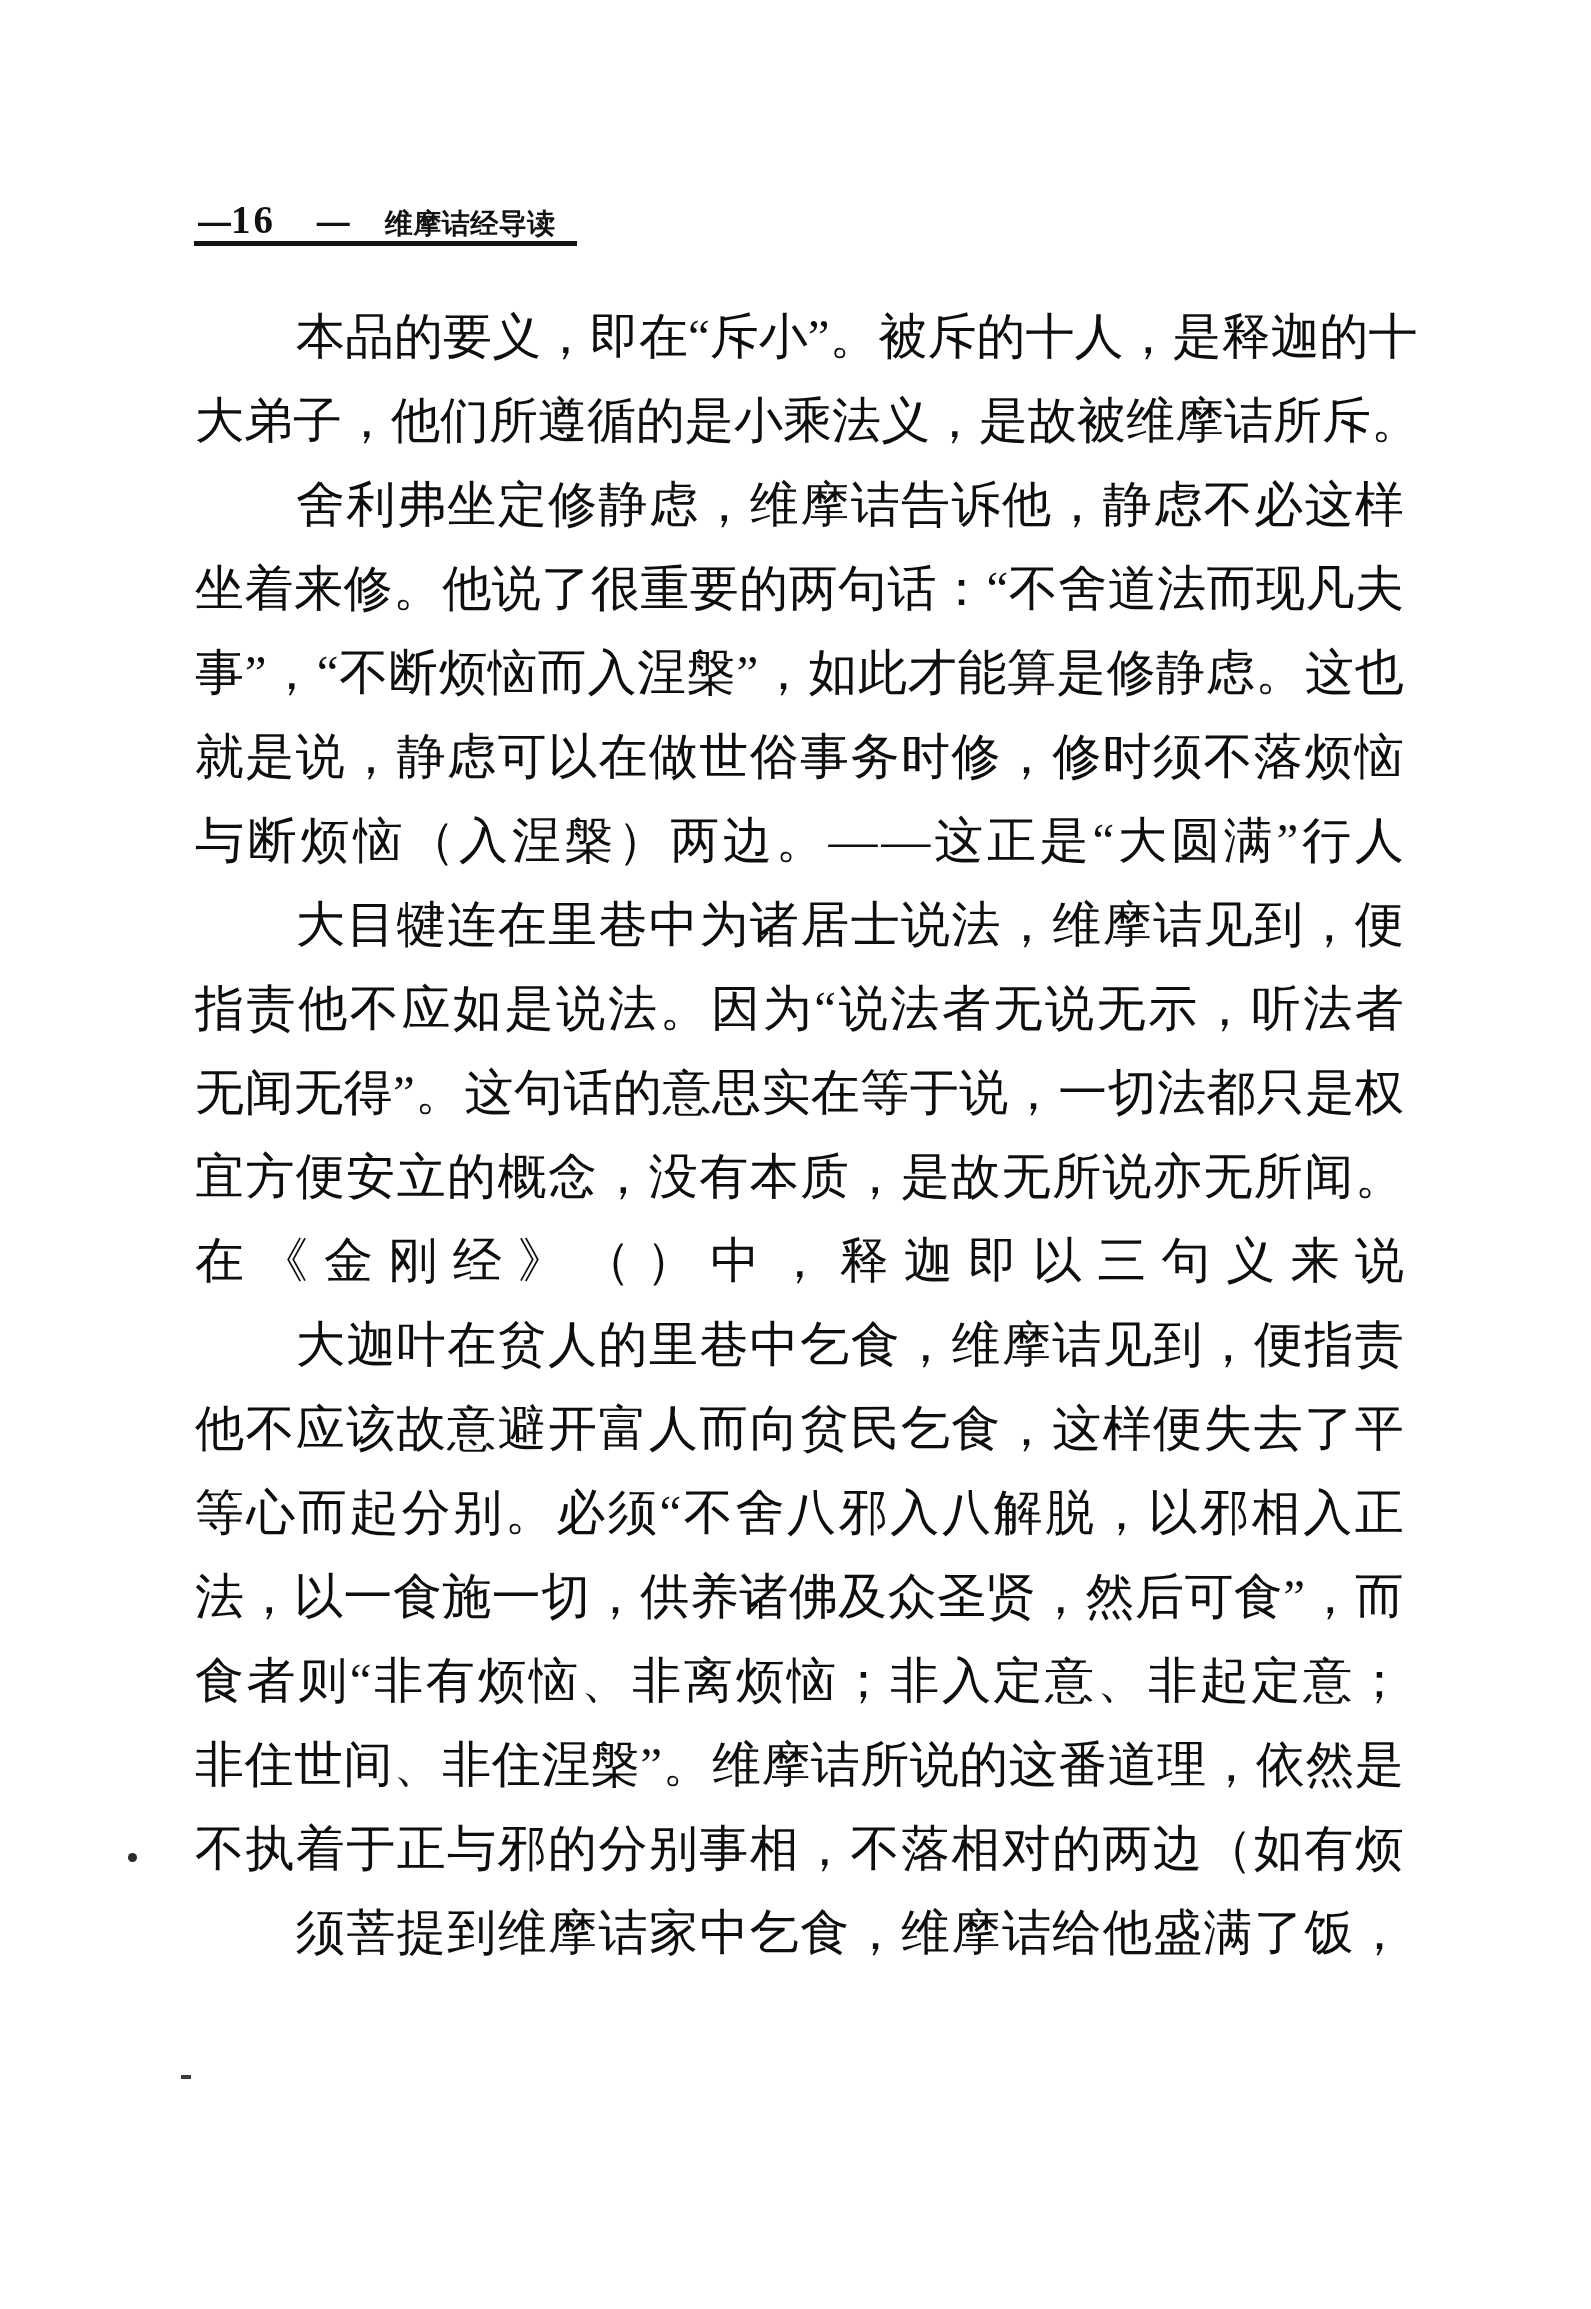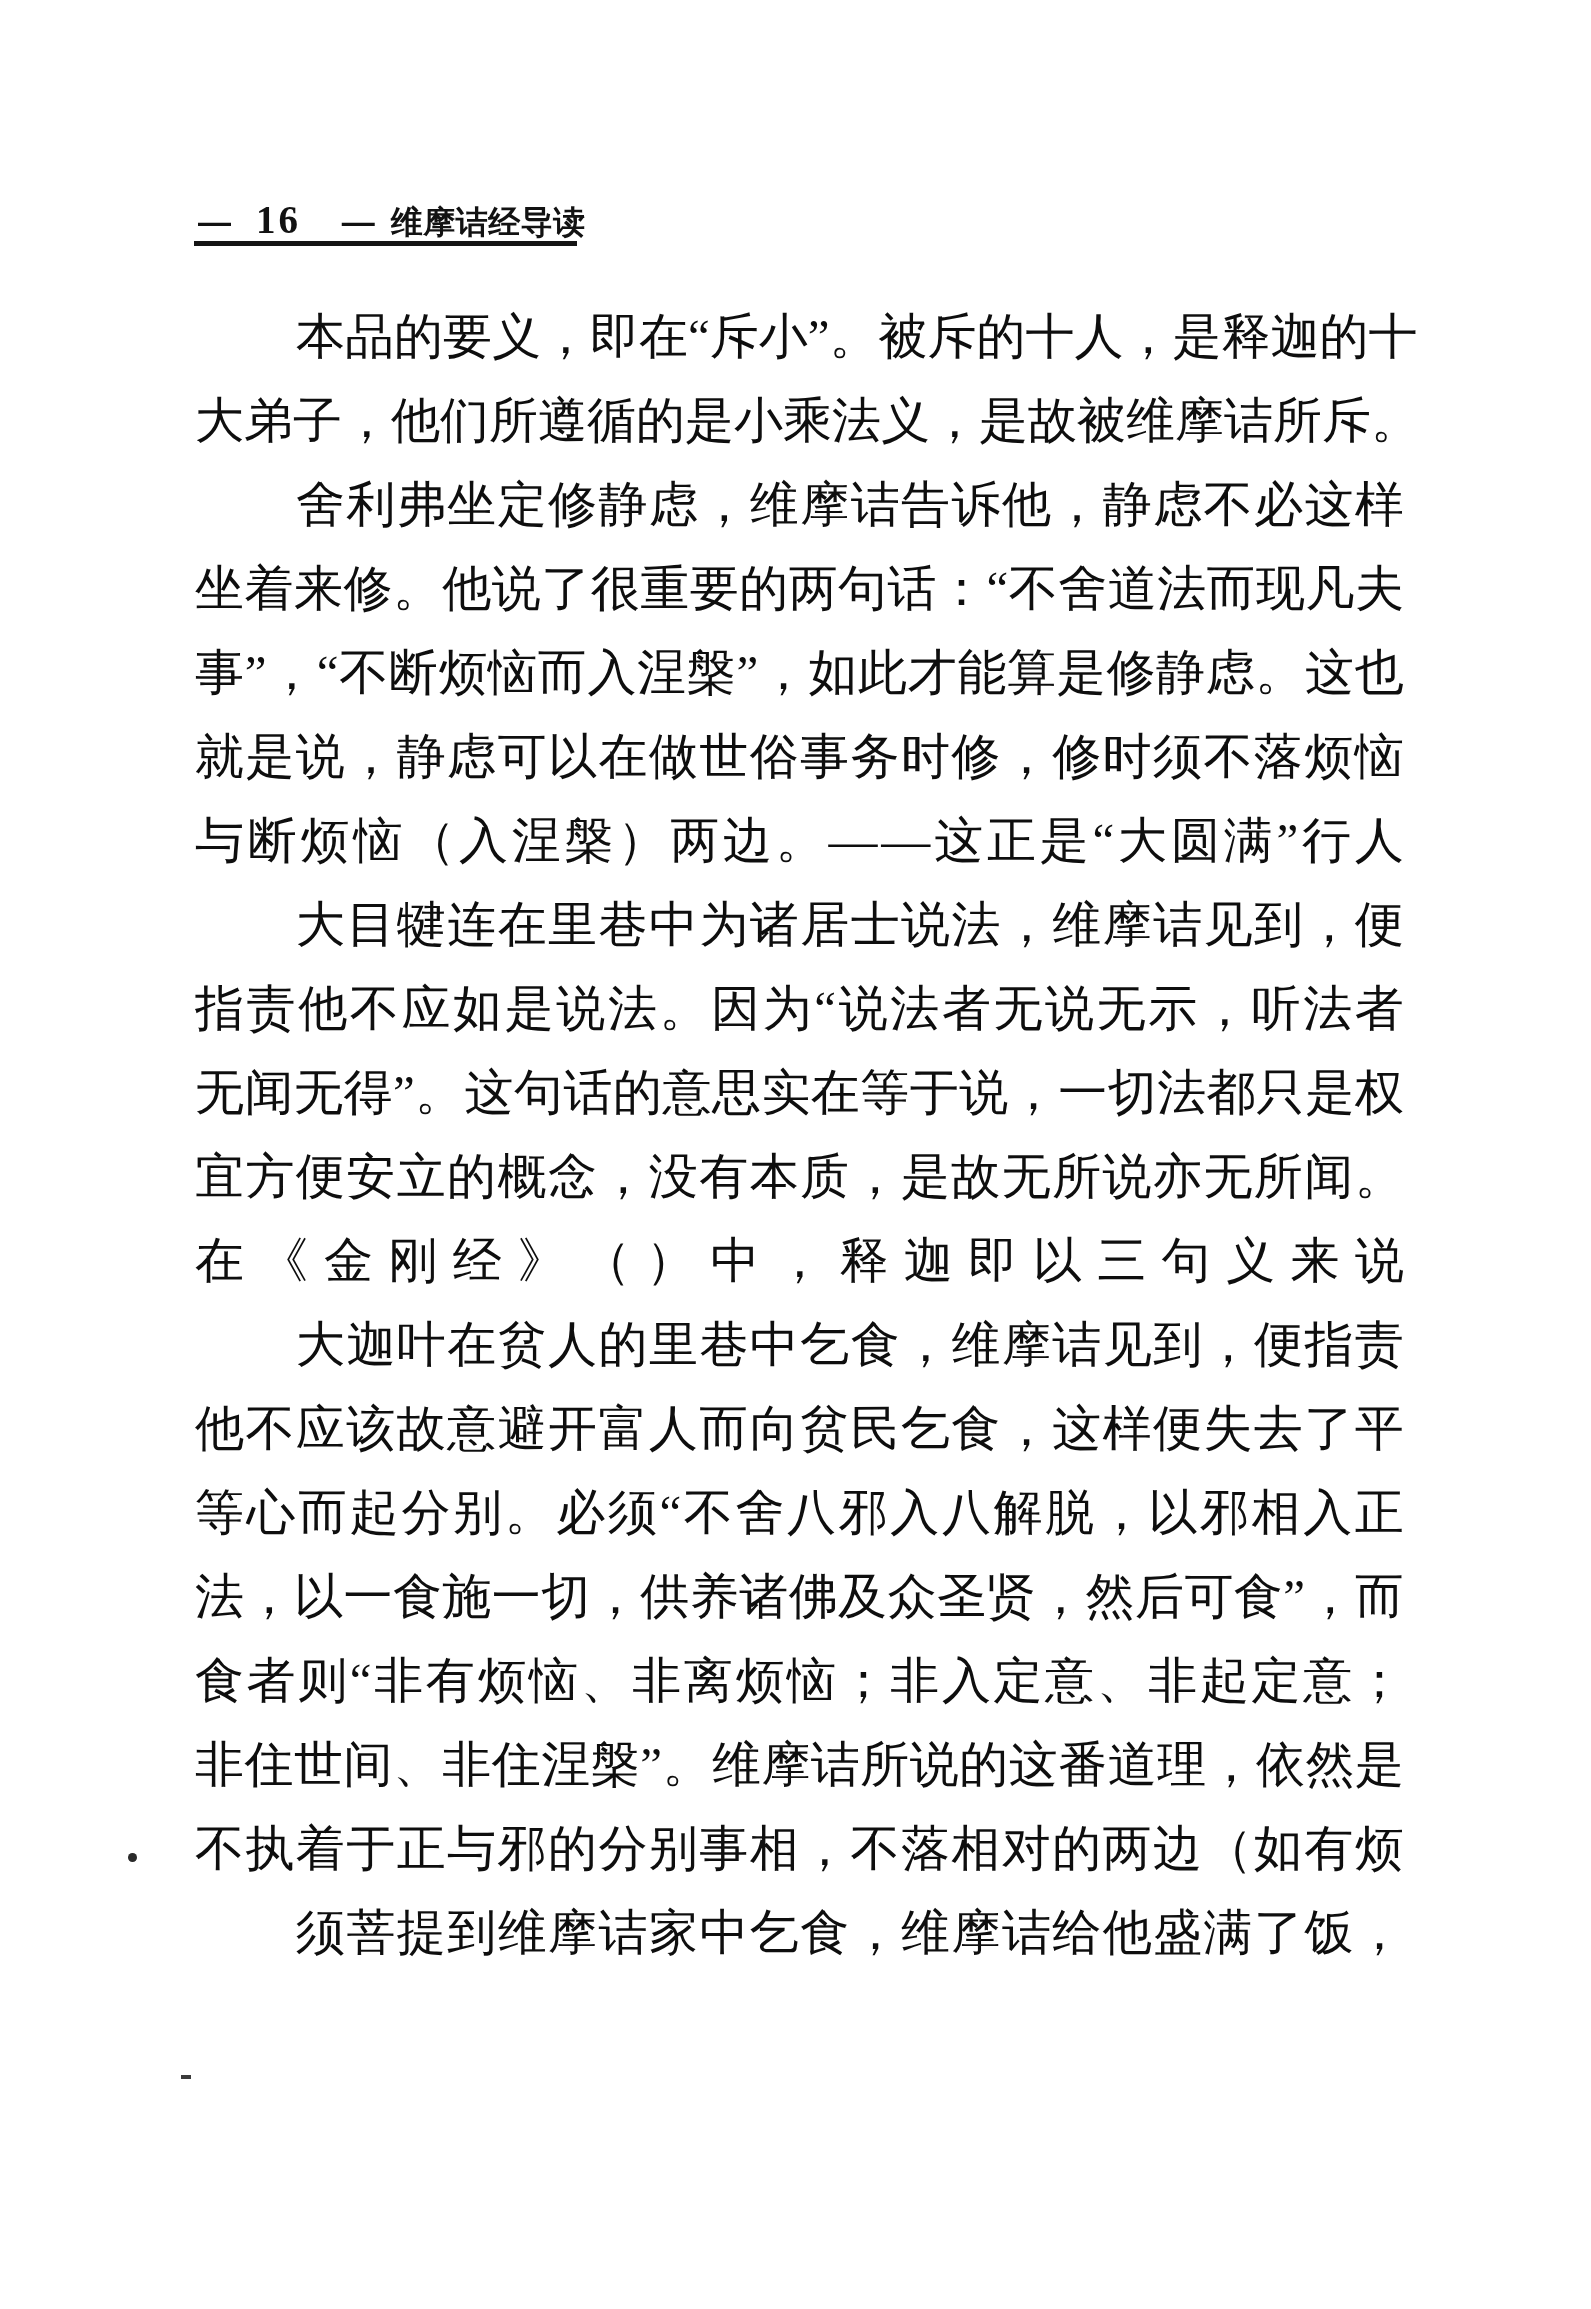--- a/index.html
+++ b/index.html
@@ -24,29 +24,28 @@
     display: flex;
     align-items: baseline;
     font-family: "Liberation Sans", "DejaVu Sans", sans-serif;
     font-weight: 700;
     color: #121212;
     white-space: nowrap;
   }
   .hdr-dash { font-size: 33px; }
   .hdr-num {
     font-size: 39px;
-    margin-left: 25px;
     letter-spacing: 2.9px;
     font-family: "Liberation Serif", "DejaVu Serif", serif;
     font-weight: 700;
   }
   .hdr-dash-2 { margin-left: 41px; }
   .hdr-title {
-    font-size: 32px;
-    margin-left: 16px;
+    font-size: 28px;
+    margin-left: 35px;
     letter-spacing: 0.5px;
   }
   .header-rule {
     position: absolute;
     left: 194px;
     top: 241px;
     width: 383px;
     height: 4.9px;
     background: #141414;
   }

